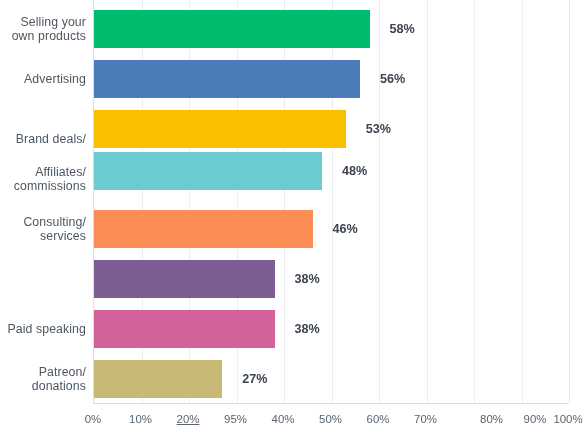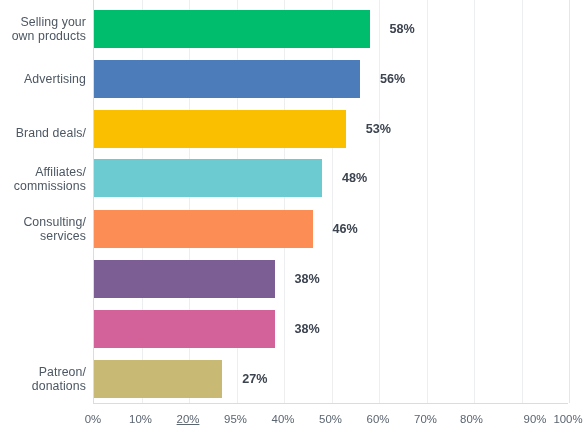--- a/index.html
+++ b/index.html
@@ -62,30 +62,33 @@
 <div id="chart-root">
 
   <div class="cat-labels">
       <div class="cat-label" style="top: 10px; height: 38px;">
         <span>Selling your</span>
         <span>own products</span>
       </div>
       <div class="cat-label" style="top: 60px; height: 38px; justify-content: center;">
         <span>Advertising</span>
       </div>
-      <div class="cat-label" style="top: 114px; height: 38px; gap: 36px;">
+      <div class="cat-label" style="top: 120px; height: 38px; gap: 36px;">
         <span>Brand deals/</span>
       </div>
       <div class="cat-label" style="top: 160px; height: 38px;">
         <span>Affiliates/</span>
         <span>commissions</span>
       </div>
       <div class="cat-label" style="top: 210px; height: 38px;">
         <span>Consulting/</span>
         <span>services</span>
+      </div>
+      <div class="cat-label" style="top: 310px; height: 38px;">
+        <span>Paid speaking</span>
       </div>
       <div class="cat-label" style="top: 360px; height: 38px;">
         <span>Patreon/</span>
         <span>donations</span>
       </div>
     </div>
 
   <div class="plot">
     <div>
         <div class="gridline" style="left: 47.5px;"></div>
@@ -105,21 +108,21 @@
           <div class="bar-value" style="left: 283.5px;">58%</div>
         </div>
         <div class="bar-row" style="top: 60px; width: 475px;">
           <div class="bar" style="width: 266px; background: rgb(77, 124, 186);"></div>
           <div class="bar-value" style="left: 274px;">56%</div>
         </div>
         <div class="bar-row" style="top: 110px; width: 475px;">
           <div class="bar" style="width: 251.75px; background: rgb(250, 192, 0);"></div>
           <div class="bar-value" style="left: 259.75px;">53%</div>
         </div>
-        <div class="bar-row" style="top: 159px; width: 475px;">
+        <div class="bar-row" style="top: 152px; width: 475px;">
           <div class="bar" style="width: 228px; background: rgb(108, 203, 209);"></div>
           <div class="bar-value" style="left: 236px;">48%</div>
         </div>
         <div class="bar-row" style="top: 210px; width: 475px;">
           <div class="bar" style="width: 218.5px; background: rgb(252, 141, 84);"></div>
           <div class="bar-value" style="left: 226.5px;">46%</div>
         </div>
         <div class="bar-row" style="top: 260px; width: 475px;">
           <div class="bar" style="width: 180.5px; background: rgb(124, 94, 148);"></div>
           <div class="bar-value" style="left: 188.5px;">38%</div>
@@ -137,18 +140,18 @@
 
   <div class="xaxis">
       <div class="xtick" style="left: 0px;">0%</div>
       <div class="xtick" style="left: 47.5px;">10%</div>
       <div class="xtick" style="left: 95px; text-decoration: underline;">20%</div>
       <div class="xtick" style="left: 142.5px;">95%</div>
       <div class="xtick" style="left: 190px;">40%</div>
       <div class="xtick" style="left: 237.5px;">50%</div>
       <div class="xtick" style="left: 285px;">60%</div>
       <div class="xtick" style="left: 332.5px;">70%</div>
-      <div class="xtick" style="left: 360px; padding-left: 37px;">80%</div>
+      <div class="xtick" style="left: 380px; padding-left: 37px;">80%</div>
       <div class="xtick" style="left: 421px; margin-left: 21px;">90%</div>
       <div class="xtick" style="left: 475px;">100%</div>
     </div>
 
 </div>
 
 </body></html>

